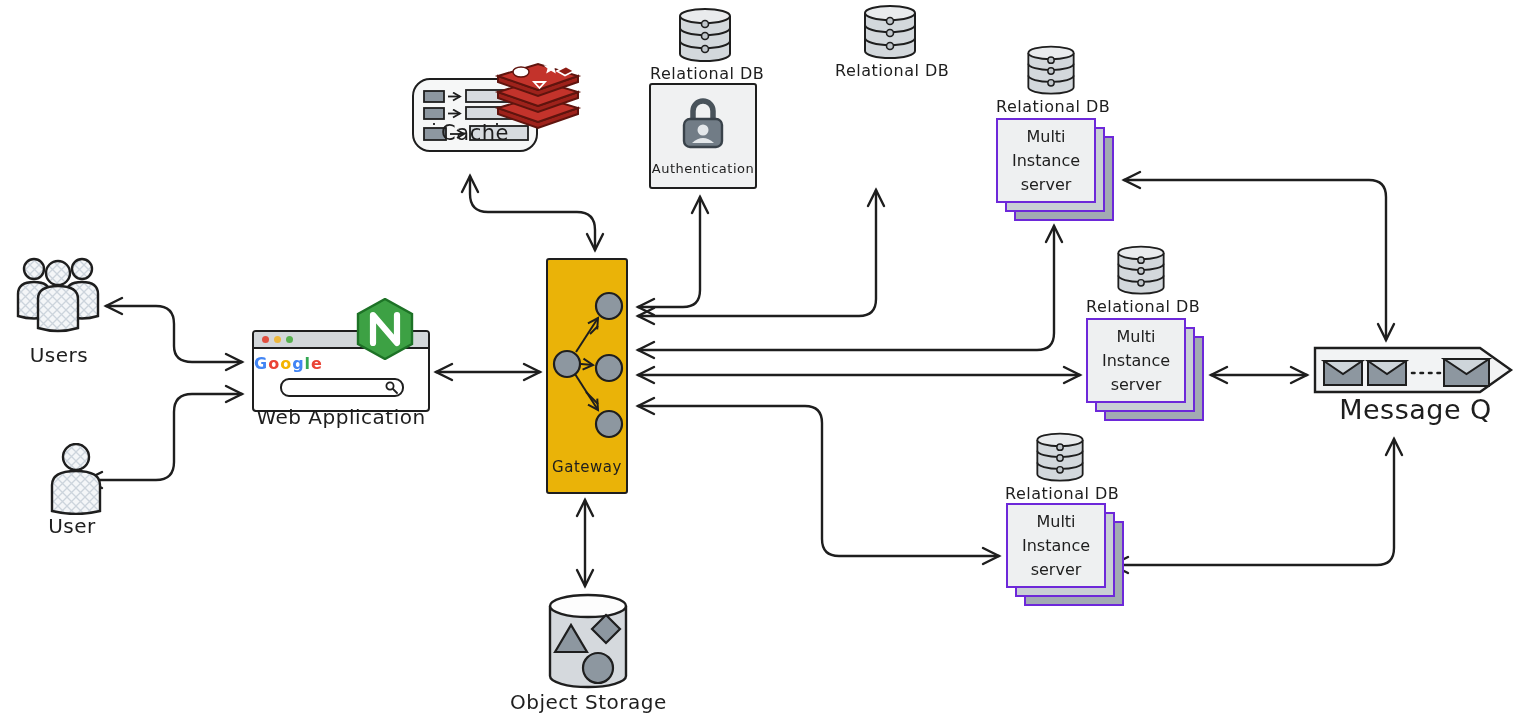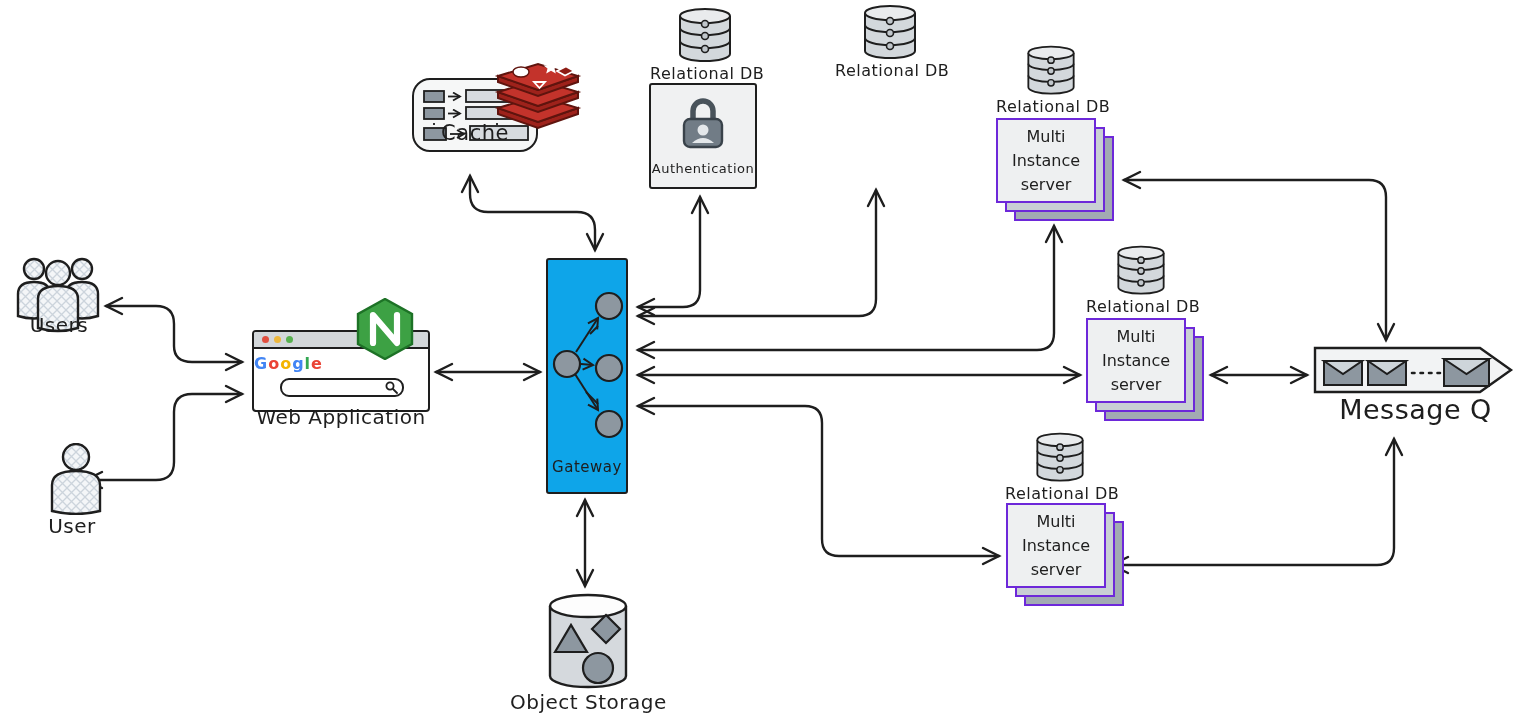--- a/index.html
+++ b/index.html
@@ -3,21 +3,21 @@
 <meta charset="utf-8">
 <style>
   html,body{margin:0;padding:0;background:#fff}
   body{width:1521px;height:725px;overflow:hidden;font-family:"DejaVu Sans",sans-serif;color:#1e1e1e}
   .canvas{position:relative;width:1521px;height:725px;background:#fff}
   .edges{position:absolute;left:0;top:0}
   .node{position:absolute}
   .lbl{position:absolute;color:#1e1e1e;text-align:center;white-space:nowrap;letter-spacing:.5px}
   
   .box{position:absolute;border:2.2px solid #1e1e1e;background:#f0f1f2;border-radius:3px;box-sizing:border-box}
-  #gateway{left:546px;top:258px;width:82px;height:236px;background:#0ea5e9}
+  #gateway{left:546px;top:258px;width:82px;height:236px;background:#eab308}
   #gateway .lbl{bottom:16px;left:0;width:100%;font-size:15px}
   #auth{left:649px;top:83px;width:108px;height:106px}
   #authz{left:837px;top:76px;width:108px;height:106px}
   .lockbox .locksvg{position:absolute;left:50%;top:11px;transform:translateX(-50%)}
   .lockbox .lbl{bottom:11px;left:0;width:100%;font-size:13px}
   
   #webapp{left:252px;top:330px;width:178px;height:82px;border:2.2px solid #1e1e1e;border-radius:4px;background:#fff;box-sizing:border-box}
   #webapp .bar{height:15px;background:#d3d7da;border-bottom:2px solid #1e1e1e;border-radius:2px 2px 0 0;position:relative}
   #webapp .dot{position:absolute;top:4px;width:7px;height:7px;border-radius:50%}
   #webapp .d1{left:8px;background:#e04f3f}
@@ -34,21 +34,21 @@
   
   .stack{position:absolute;width:118px;height:116px}
   .stack .layer{position:absolute;width:100px;height:85px;border:2px solid #6d28d9;box-sizing:border-box}
   .stack .l3{left:18px;top:18px;background:#a2abb2}
   .stack .l2{left:9px;top:9px;background:#c9cfd4}
   .stack .front{left:0;top:0;background:#eef0f1;border-width:2.2px;display:flex;flex-direction:column;align-items:center;justify-content:center;gap:5px;font-size:16px}
   #server1{left:996px;top:118px}
   #server2{left:1086px;top:318px}
   #server3{left:1006px;top:503px}
   .dblabel{font-size:16px;width:110px}
-  #users-label{left:14px;top:313px;width:90px;font-size:20px}
+  #users-label{left:14px;top:343px;width:90px;font-size:20px}
   #user-label{left:32px;top:514px;width:80px;font-size:20px}
   #mq-label{left:1328px;top:394px;width:175px;font-size:27px}
   #os-label{left:510px;top:690px;width:156px;font-size:20px}
 </style>
 </head>
 <body>
 
 <div class="canvas">
 
   <svg class="edges" width="1521" height="725" viewBox="0 0 1521 725">

